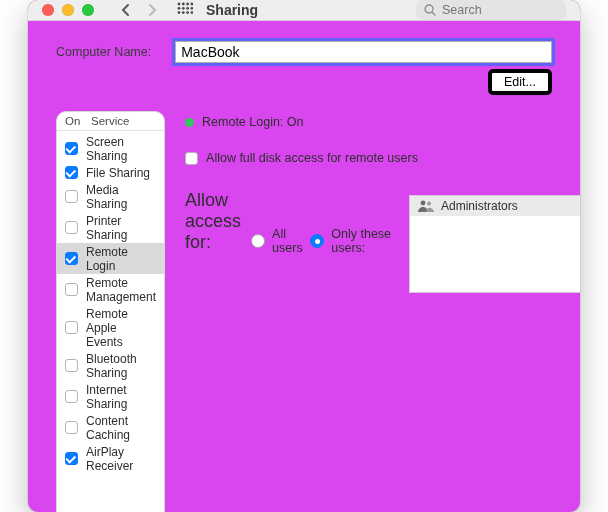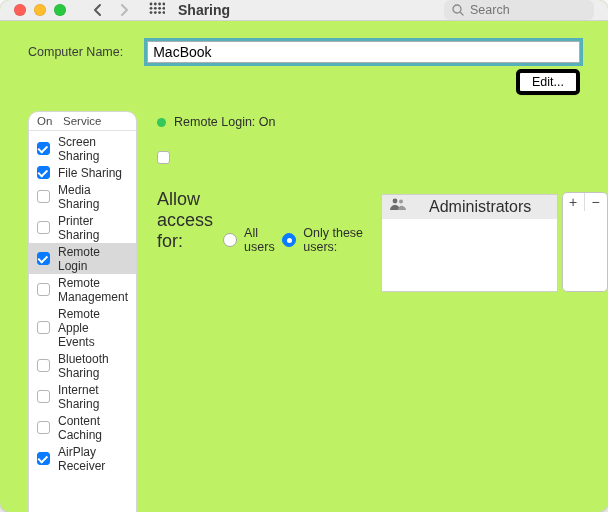--- a/index.html
+++ b/index.html
@@ -1,19 +1,19 @@
 <!DOCTYPE html>
 <html><head>
 <meta charset="utf-8">
 <style>
   * { box-sizing: border-box; margin: 0; padding: 0; font-family: -apple-system, "Helvetica Neue", Arial, sans-serif; }
   body { background: #fff; }
   .window {
-    width: 608px; height: 512px;
-    background: #bef264;
+    width: 552px; height: 512px;
+    background: #d946ef;
     border-radius: 10px;
     box-shadow: 0 12px 32px rgba(0,0,0,0.25), 0 0 0 1px rgba(0,0,0,0.08);
     margin: 0 auto;
     position: relative;
     overflow: hidden;
     display: flex; flex-direction: column;
   }
   .titlebar {
     height: 46px;
     display: flex; align-items: center;
@@ -130,24 +130,24 @@
   .radio.checked::after {
     content: ""; width: 5px; height: 5px; border-radius: 50%; background: #fff;
   }
   .user-list {
     margin-top: 6px;
     width: 220px; height: 98px;
     background: #fff;
     border: 1px solid #cfcfcf;
   }
   .user-row {
-    display: flex; gap: 23px;
+    display: flex; align-items: center; gap: 7px;
     padding: 3px 8px;
     background: #eaeaea;
-    font-size: 16px;
+    font-size: 12px;
   }
   .group-icon { width: 16px; height: 12px; color: #6c6c6c; flex: 0 0 auto; display:flex; align-items:flex-end; }
   .user-controls {
     display: flex; gap: 0;
     margin-top: 4px;
   }
   .stepper {
     display: flex;
     border: 1px solid #c3c3c3;
     border-radius: 5px;
@@ -294,20 +294,21 @@
       </div>
 
       <div class="detail">
         <div class="status-row">
           <span class="status-dot"></span>
           <span>Remote Login: On</span>
         </div>
 
         <div class="allow-full">
           <span class="checkbox"></span>
+          <span>Allow full disk access for remote users</span>
         </div>
 
         <div class="access-row">
           <span class="access-label">Allow access for:</span>
           <div class="radio-group">
             <div class="radio-row">
               <span class="radio"></span>
               <span>All users</span>
             </div>
             <div class="radio-row">

